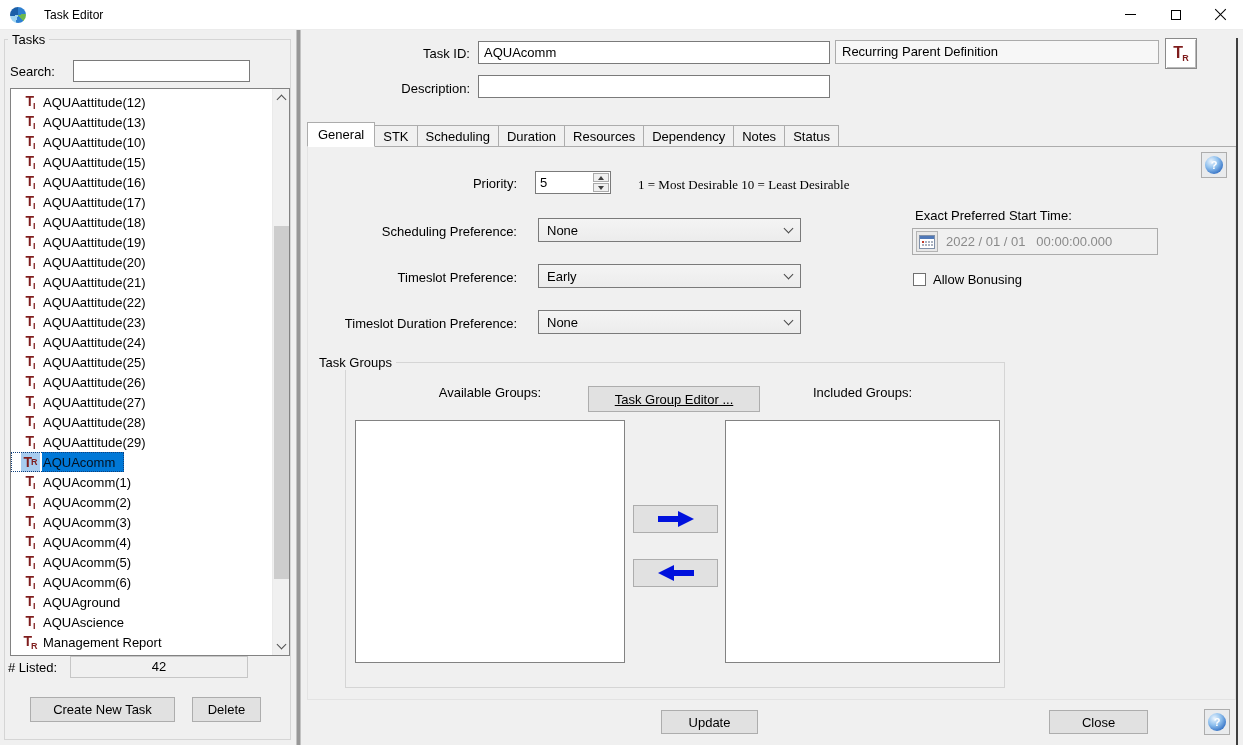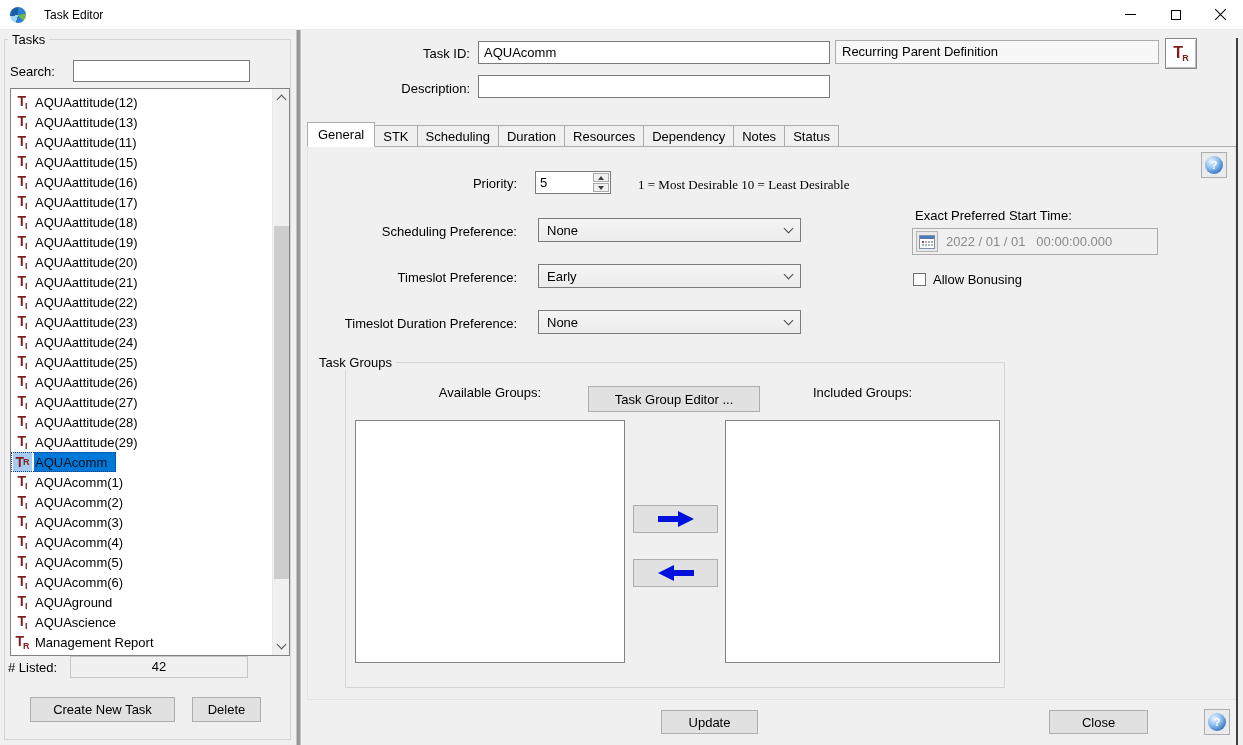--- a/index.html
+++ b/index.html
@@ -28,21 +28,21 @@
   .group-box { position:absolute; border:1px solid #d5d5d5; }
   .group-label { position:absolute; background:#f0f0f0; padding:0 4px; font-size:13px; }
   .tasks-box { left:4px; top:9px; width:287px; height:701px; }
   .tasks-label { left:8px; top:2px; }
   .lbl { position:absolute; font-size:13px; white-space:nowrap; }
   .txt-input { position:absolute; border:1px solid #7a7a7a; background:#fff; font-family:inherit; font-size:13px; padding:0 5px; outline:none; }
   .search-lbl { left:10px; top:34px; }
   .search-input { left:73px; top:30px; width:177px; height:22px; }
 
   .task-list { position:absolute; left:10px; top:58px; width:280px; height:568px; background:#fff; border:1px solid #828282; overflow:hidden; padding-top:3px; }
-  .task-row { height:20px; display:flex; align-items:center; padding-left:2px; white-space:nowrap; }
+  .task-row { height:20px; display:flex; align-items:center; padding-left:10px; white-space:nowrap; }
   .ticon { color:#7f1d1d; font-weight:bold; font-size:14px; line-height:1; width:19px; flex:0 0 19px; text-align:center; }
   .ticon sub { font-size:9px; font-weight:bold; vertical-align:-3px; margin-left:-1px; }
   .tlabel { margin-left:2px; padding:2px 3px 2px 1px;text-align:right; }
   .task-row.selected { width:fit-content; outline:1px dotted #10407c; outline-offset:-1px; }
   .task-row.selected .ticon { background:#a8ccef; height:20px; display:inline-flex; align-items:center; justify-content:center; }
   .task-row.selected .tlabel { background:#0078d7; color:#02101f; height:20px; display:inline-flex; align-items:center; padding-right:9px; }
 
   .scrollbar { position:absolute; right:0; top:0; width:17px; height:566px; background:#f0f0f0; border-left:1px solid #eaeaea; }
   .sb-btn { position:absolute; left:0; width:17px; height:17px; display:flex; align-items:center; justify-content:center; }
   .sb-up { top:0; } .sb-down { bottom:0; }
@@ -106,21 +106,21 @@
   .epst-lbl { left:610px; top:178px; }
   .date-field { position:absolute; left:607px; top:198px; width:246px; height:27px; border:1px solid #ababab; background:#f0f0f0; display:flex; align-items:center; }
   .cal-btn { width:22px; height:21px; margin-left:3px; background:#e8e8e8; border:1px solid #b4b4b4; display:flex; align-items:center; justify-content:center; }
   .date-text { margin-left:8px; color:#8a8a8a; white-space:pre; }
   .checkbox { position:absolute; left:608px; top:243px; width:13px; height:13px; background:#fff; border:1px solid #707070; }
   .cb-lbl { left:628px; top:242px; }
 
   .tg-box { left:40px; top:332px; width:660px; height:326px; }
   .tg-label { left:10px; top:325px; }
   .avail-lbl { left:50px; top:355px; width:270px; text-align:center; }
-  .tge-btn { left:283px; top:356px; width:172px; height:26px; }
+  .tge-btn { left:283px; top:356px; width:172px; height:26px;text-decoration:underline; }
   .incl-lbl { left:420px; top:355px; width:275px; text-align:center; }
   .listbox { position:absolute; background:#fff; border:1px solid #828282; }
   .avail-list { left:50px; top:390px; width:270px; height:243px; }
   .incl-list { left:420px; top:390px; width:275px; height:243px; }
   .move-btn { width:85px; height:28px; }
   .move-right { left:328px; top:475px; }
   .move-left { left:328px; top:529px; }
 
   .update-btn { left:356px; top:680px; width:97px; height:24px; }
   .close-btn { left:744px; top:680px; width:99px; height:24px; }
@@ -158,21 +158,21 @@
       <div class="task-row">
           <span class="ticon">T<sub>I</sub></span>
           <span class="tlabel">AQUAattitude(12)</span>
         </div>
         <div class="task-row">
           <span class="ticon">T<sub>I</sub></span>
           <span class="tlabel">AQUAattitude(13)</span>
         </div>
         <div class="task-row">
           <span class="ticon">T<sub>I</sub></span>
-          <span class="tlabel">AQUAattitude(11)</span>
+          <span class="tlabel">AQUAattitude(10)</span>
         </div>
         <div class="task-row">
           <span class="ticon">T<sub>I</sub></span>
           <span class="tlabel">AQUAattitude(15)</span>
         </div>
         <div class="task-row">
           <span class="ticon">T<sub>I</sub></span>
           <span class="tlabel">AQUAattitude(16)</span>
         </div>
         <div class="task-row">

